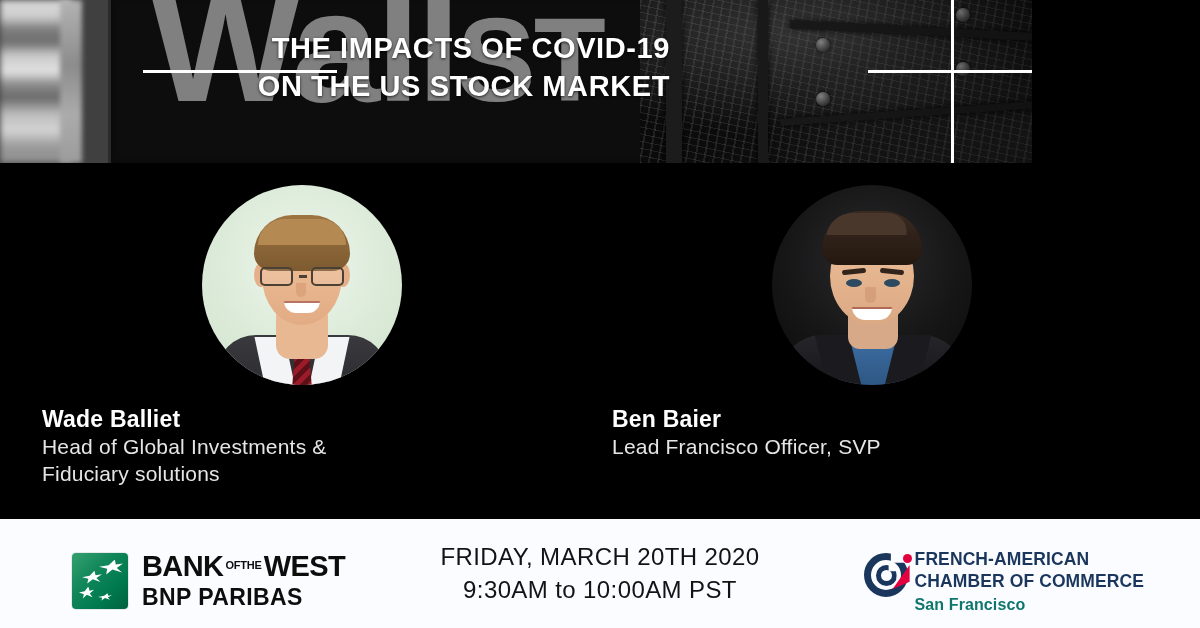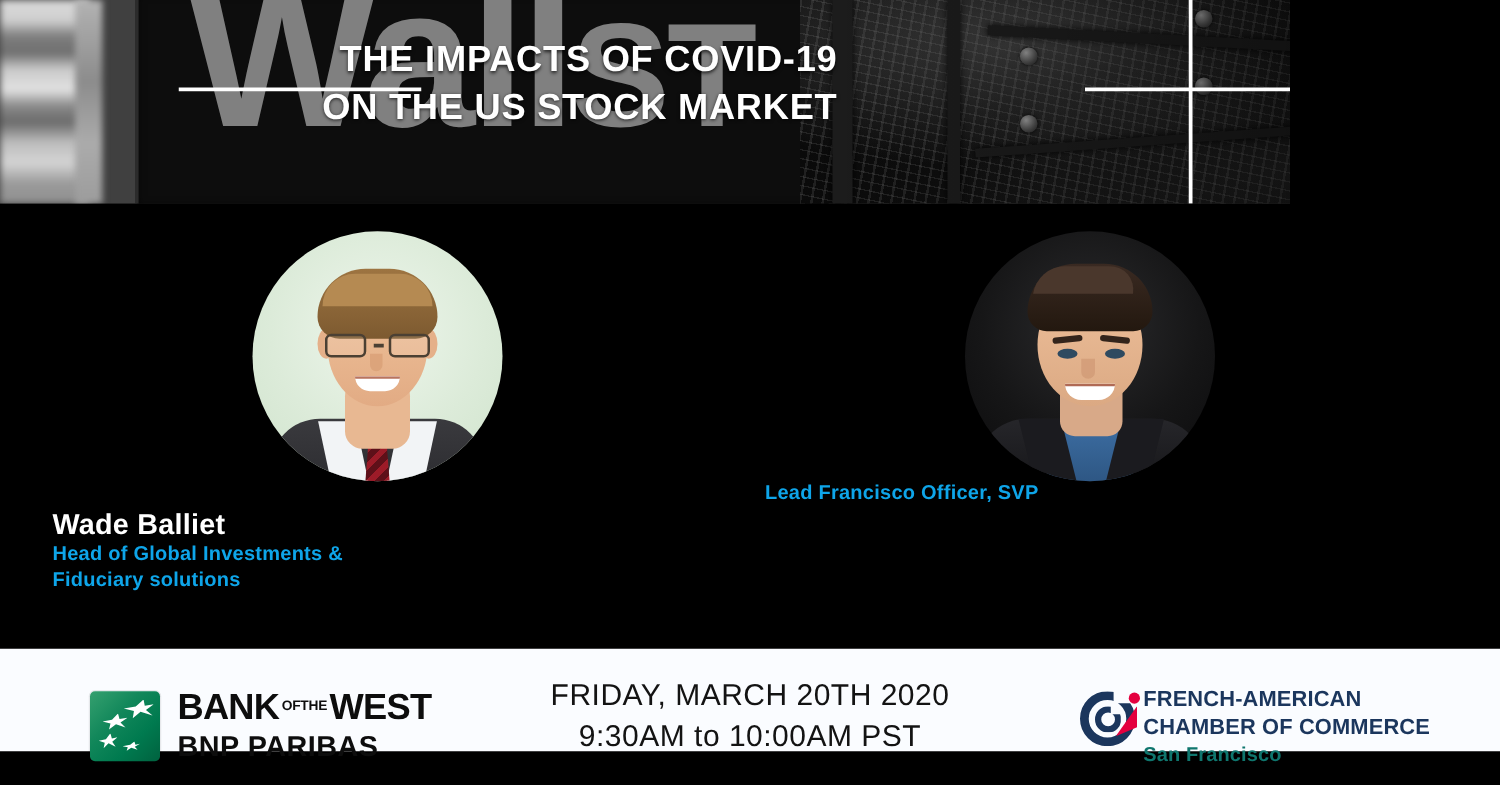--- a/index.html
+++ b/index.html
@@ -164,27 +164,27 @@
   .p2 .nose  { position:absolute; left:93px; top:102px; width:11px; height:16px; background:#d09a75; border-radius:0 0 6px 6px; opacity:.75; }
   .p2 .mouth { position:absolute; left:80px; top:122px; width:40px; height:13px;
                background:#fff; border-radius:0 0 20px 20px; box-shadow:inset 0 2px 0 #b06a55; }
 
   .sp-name {
     margin-top:20px;
     font-size:23px; font-weight:700; color:#fff; line-height:1.28;
     letter-spacing:.2px;
   }
   .sp-role {
-    font-size:16px; font-weight:700; color:#0ea5e9; line-height:1.28;
+    font-size:21px; font-weight:400; color:#e5e5e5; line-height:1.28;
     letter-spacing:.2px;
   }
 
   
   #footer {
-    position:absolute; left:0; top:519px; width:1200px; height:82px;
+    position:absolute; left:0; top:519px; width:1200px; height:109px;
     background:#fafcff;
   }
   
   #bow-logo { position:absolute; left:72px; top:33px; display:flex; align-items:center; }
   .bnp-square {
     width:56px; height:56px; border-radius:4px; position:relative; overflow:hidden;
     background:linear-gradient(135deg,#35a06f 0%,#11875a 38%,#007a4f 68%,#00623f 100%);
     box-shadow:0 0 0 1px rgba(0,0,0,.08);
   }
   .star { position:absolute; background:#fff; }
@@ -326,20 +326,21 @@
         <div class="face"></div>
         <div class="hair"></div>
         <div class="hair2"></div>
         <div class="browL"></div>
         <div class="browR"></div>
         <div class="eyeL"></div>
         <div class="eyeR"></div>
         <div class="nose"></div>
         <div class="mouth"></div>
       </div>
+      <div class="sp-name">Ben Baier</div>
       <div class="sp-role">Lead Francisco Officer, SVP</div>
     </div>
 
   </div>
 
   <div id="footer">
 
     <div id="bow-logo">
       <div class="bnp-square">
         <span class="star s1"></span>

